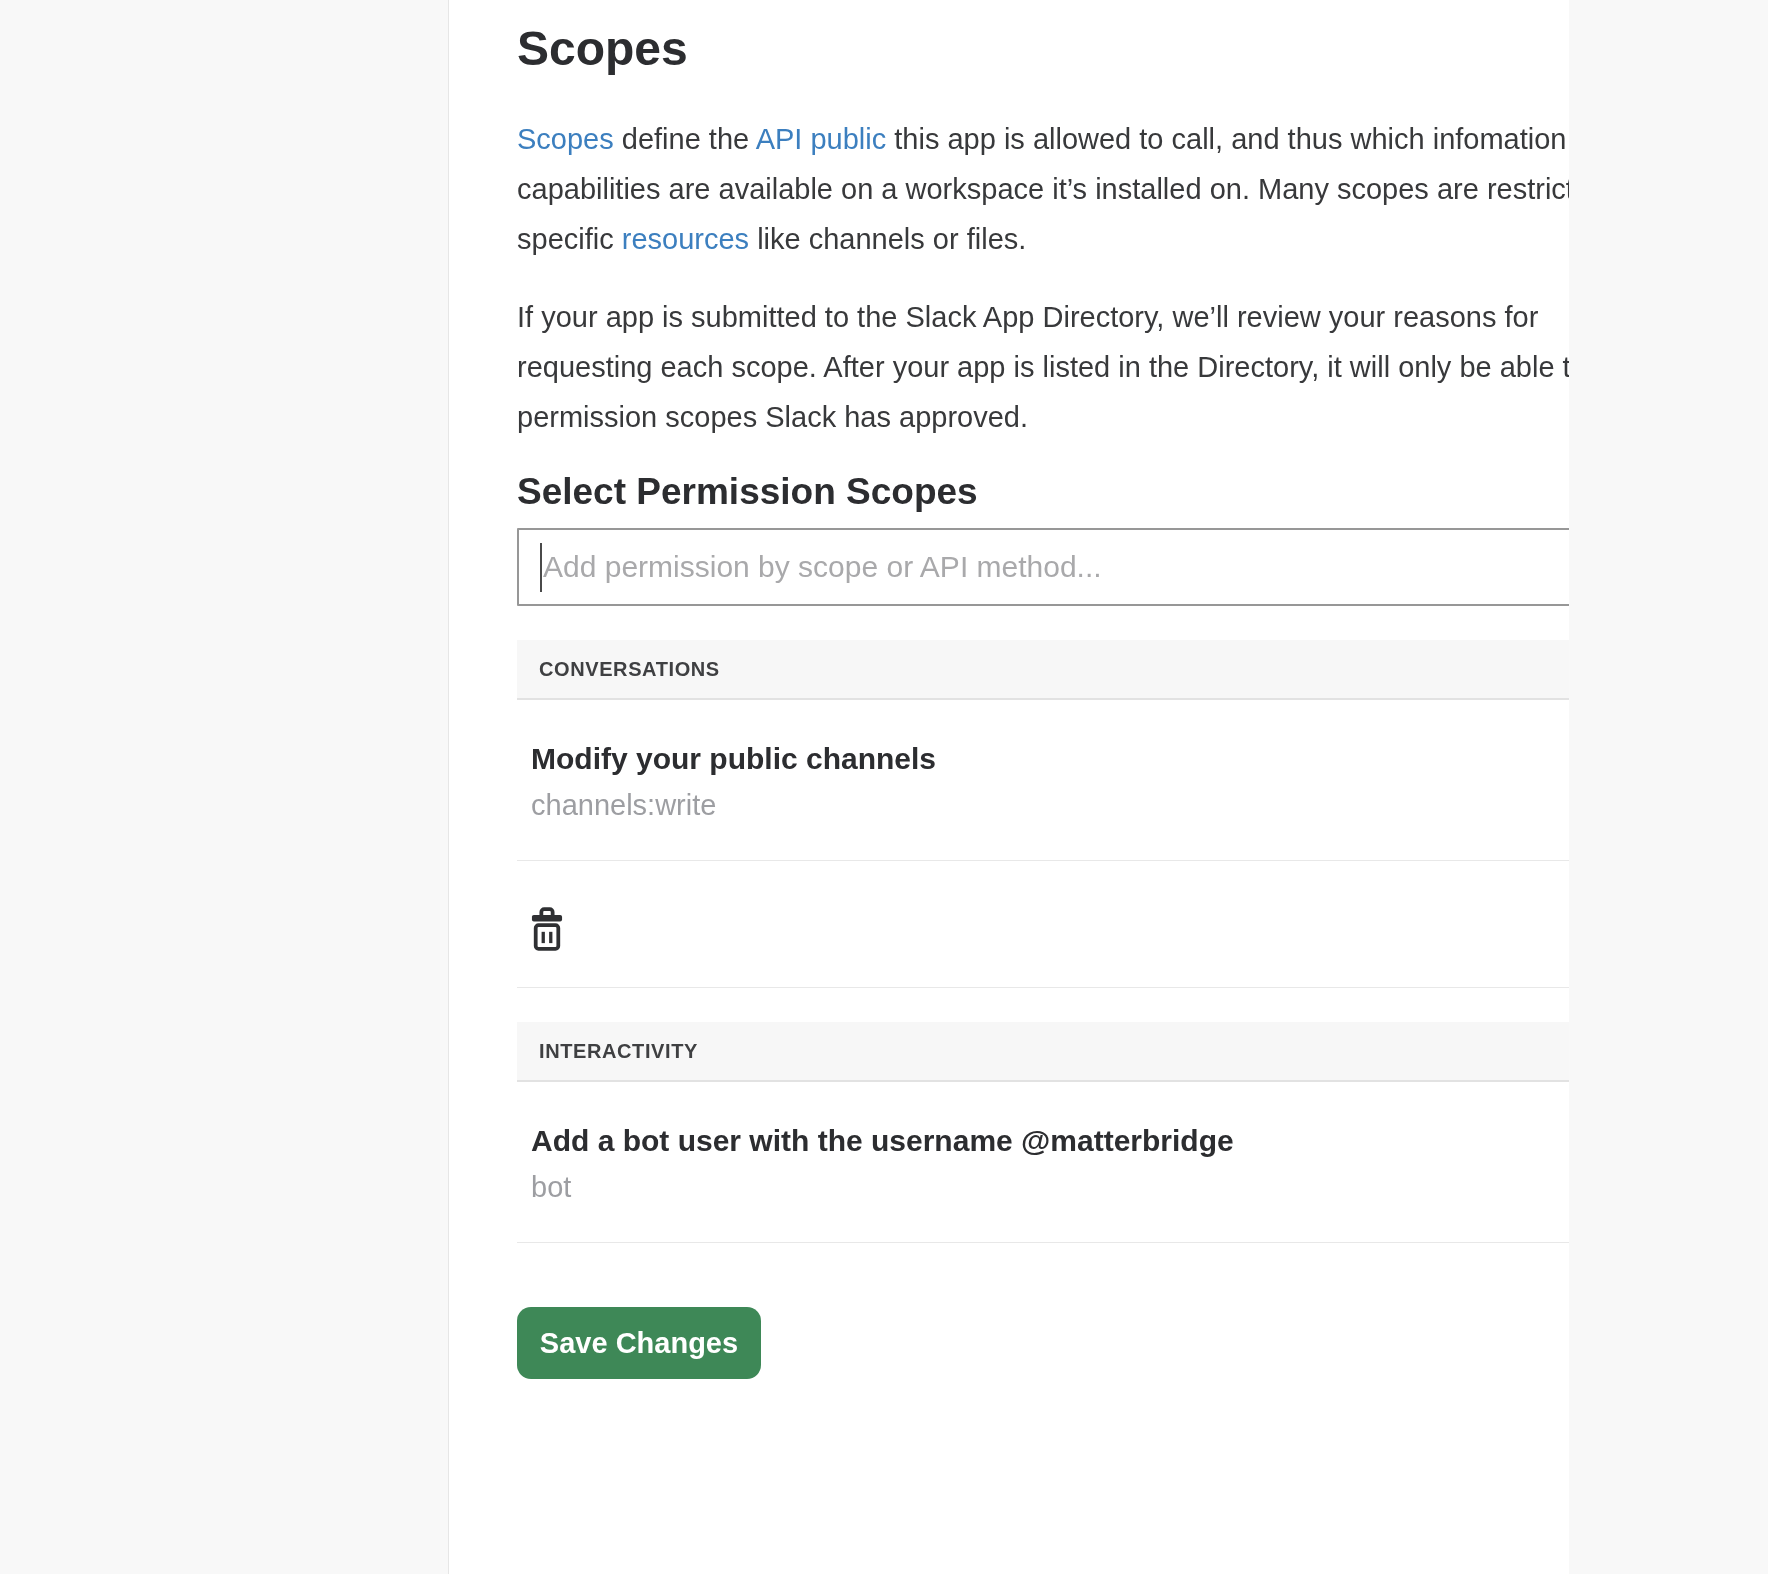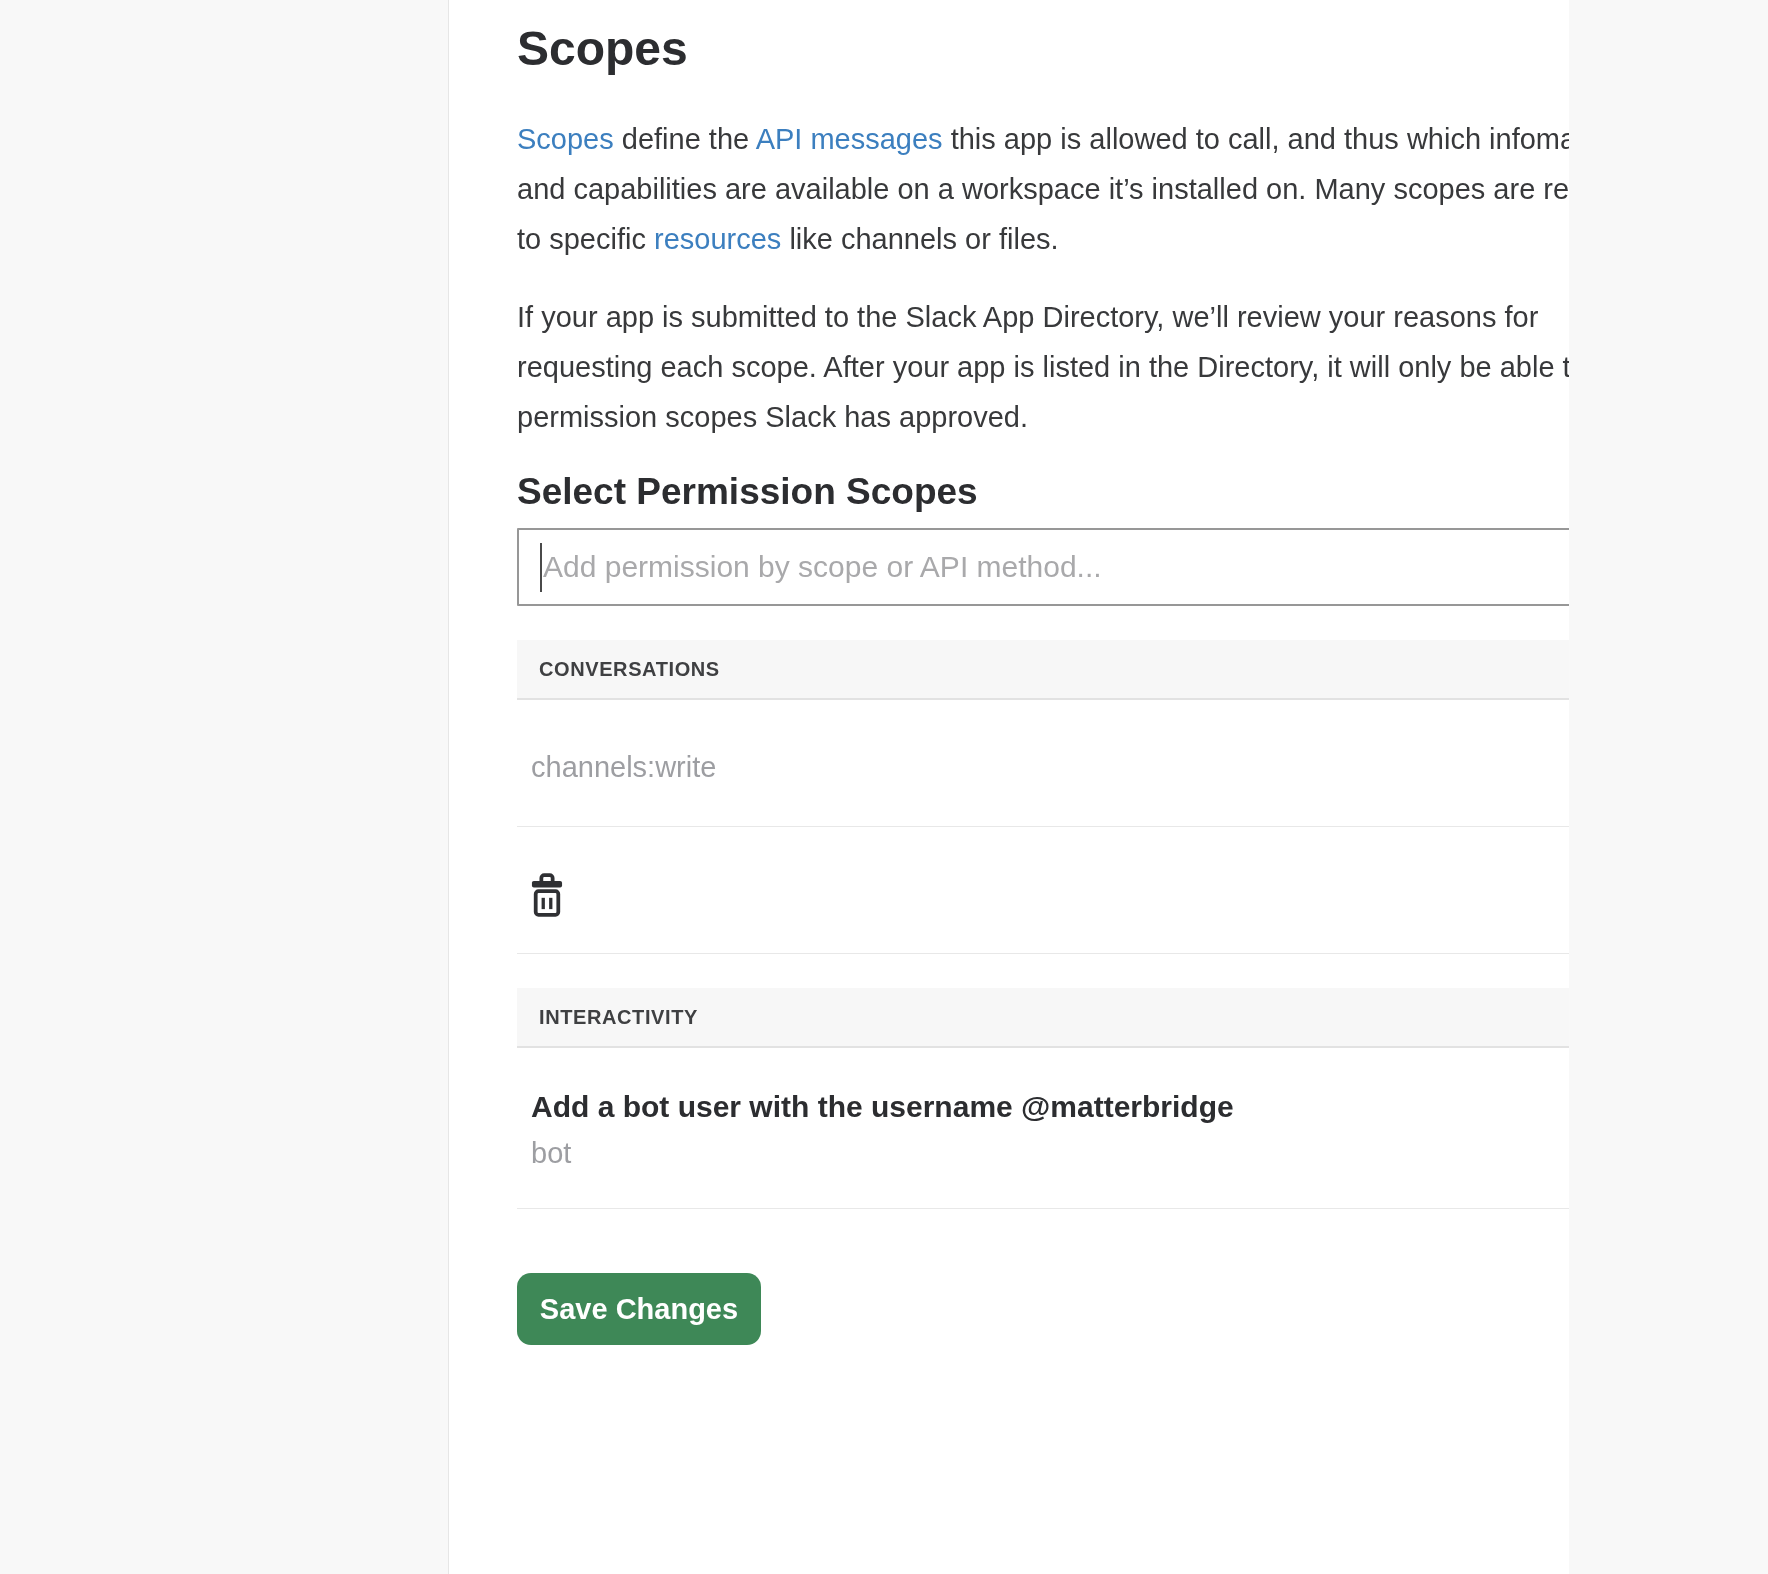--- a/index.html
+++ b/index.html
@@ -101,39 +101,40 @@
 <body>
 
 <div class="screen">
   <div class="sidebar"></div>
 
   <div class="card">
     <div class="content">
 
       <h1 class="page-title">Scopes</h1>
 
-      <p class="intro"><a class="link">Scopes</a><span> define the </span><a class="link">API messages</a><span> this app is allowed to call, and thus which infomation and capabilities are available on a workspace it’s installed on. Many scopes are restricted to specific </span><a class="link">resources</a><span> like channels or files.</span></p>
+      <p class="intro"><a class="link">Scopes</a><span> define the </span><a class="link">API public</a><span> this app is allowed to call, and thus which infomation and capabilities are available on a workspace it’s installed on. Many scopes are restricted to specific </span><a class="link">resources</a><span> like channels or files.</span></p>
 
       <p class="intro second">If your app is submitted to the Slack App Directory, we’ll review your reasons for requesting each scope. After your app is listed in the Directory, it will only be able to use permission scopes Slack has approved.</p>
 
       <h2 class="section-title">Select Permission Scopes</h2>
 
       <div class="scope-input-wrap">
         <input class="scope-input" type="text" value="" placeholder="Add permission by scope or API method..." style="">
         <div class="caret"></div>
         <div class="dropdown-arrow"></div>
       </div>
 
       
       <div class="section-header">
         <span>CONVERSATIONS</span>
       </div>
 
       <div class="scope-row">
         <div>
+          <div class="scope-name">Modify your public channels</div>
           <div class="scope-code">channels:write</div>
         </div>
         <button class="trash-btn">
           <span><svg viewBox="0 0 34 46">
             <rect x="11" y="2" width="12" height="9" rx="3" fill="none" stroke="currentColor" stroke-width="4"></rect>
             <rect x="1" y="8" width="32" height="7" rx="2" fill="currentColor"></rect>
             <rect x="5" y="19" width="24" height="25" rx="3" fill="none" stroke="currentColor" stroke-width="4"></rect>
             <line x1="13" y1="26" x2="13" y2="38" stroke="currentColor" stroke-width="3.5"></line>
             <line x1="21" y1="26" x2="21" y2="38" stroke="currentColor" stroke-width="3.5"></line>
           </svg></span>

